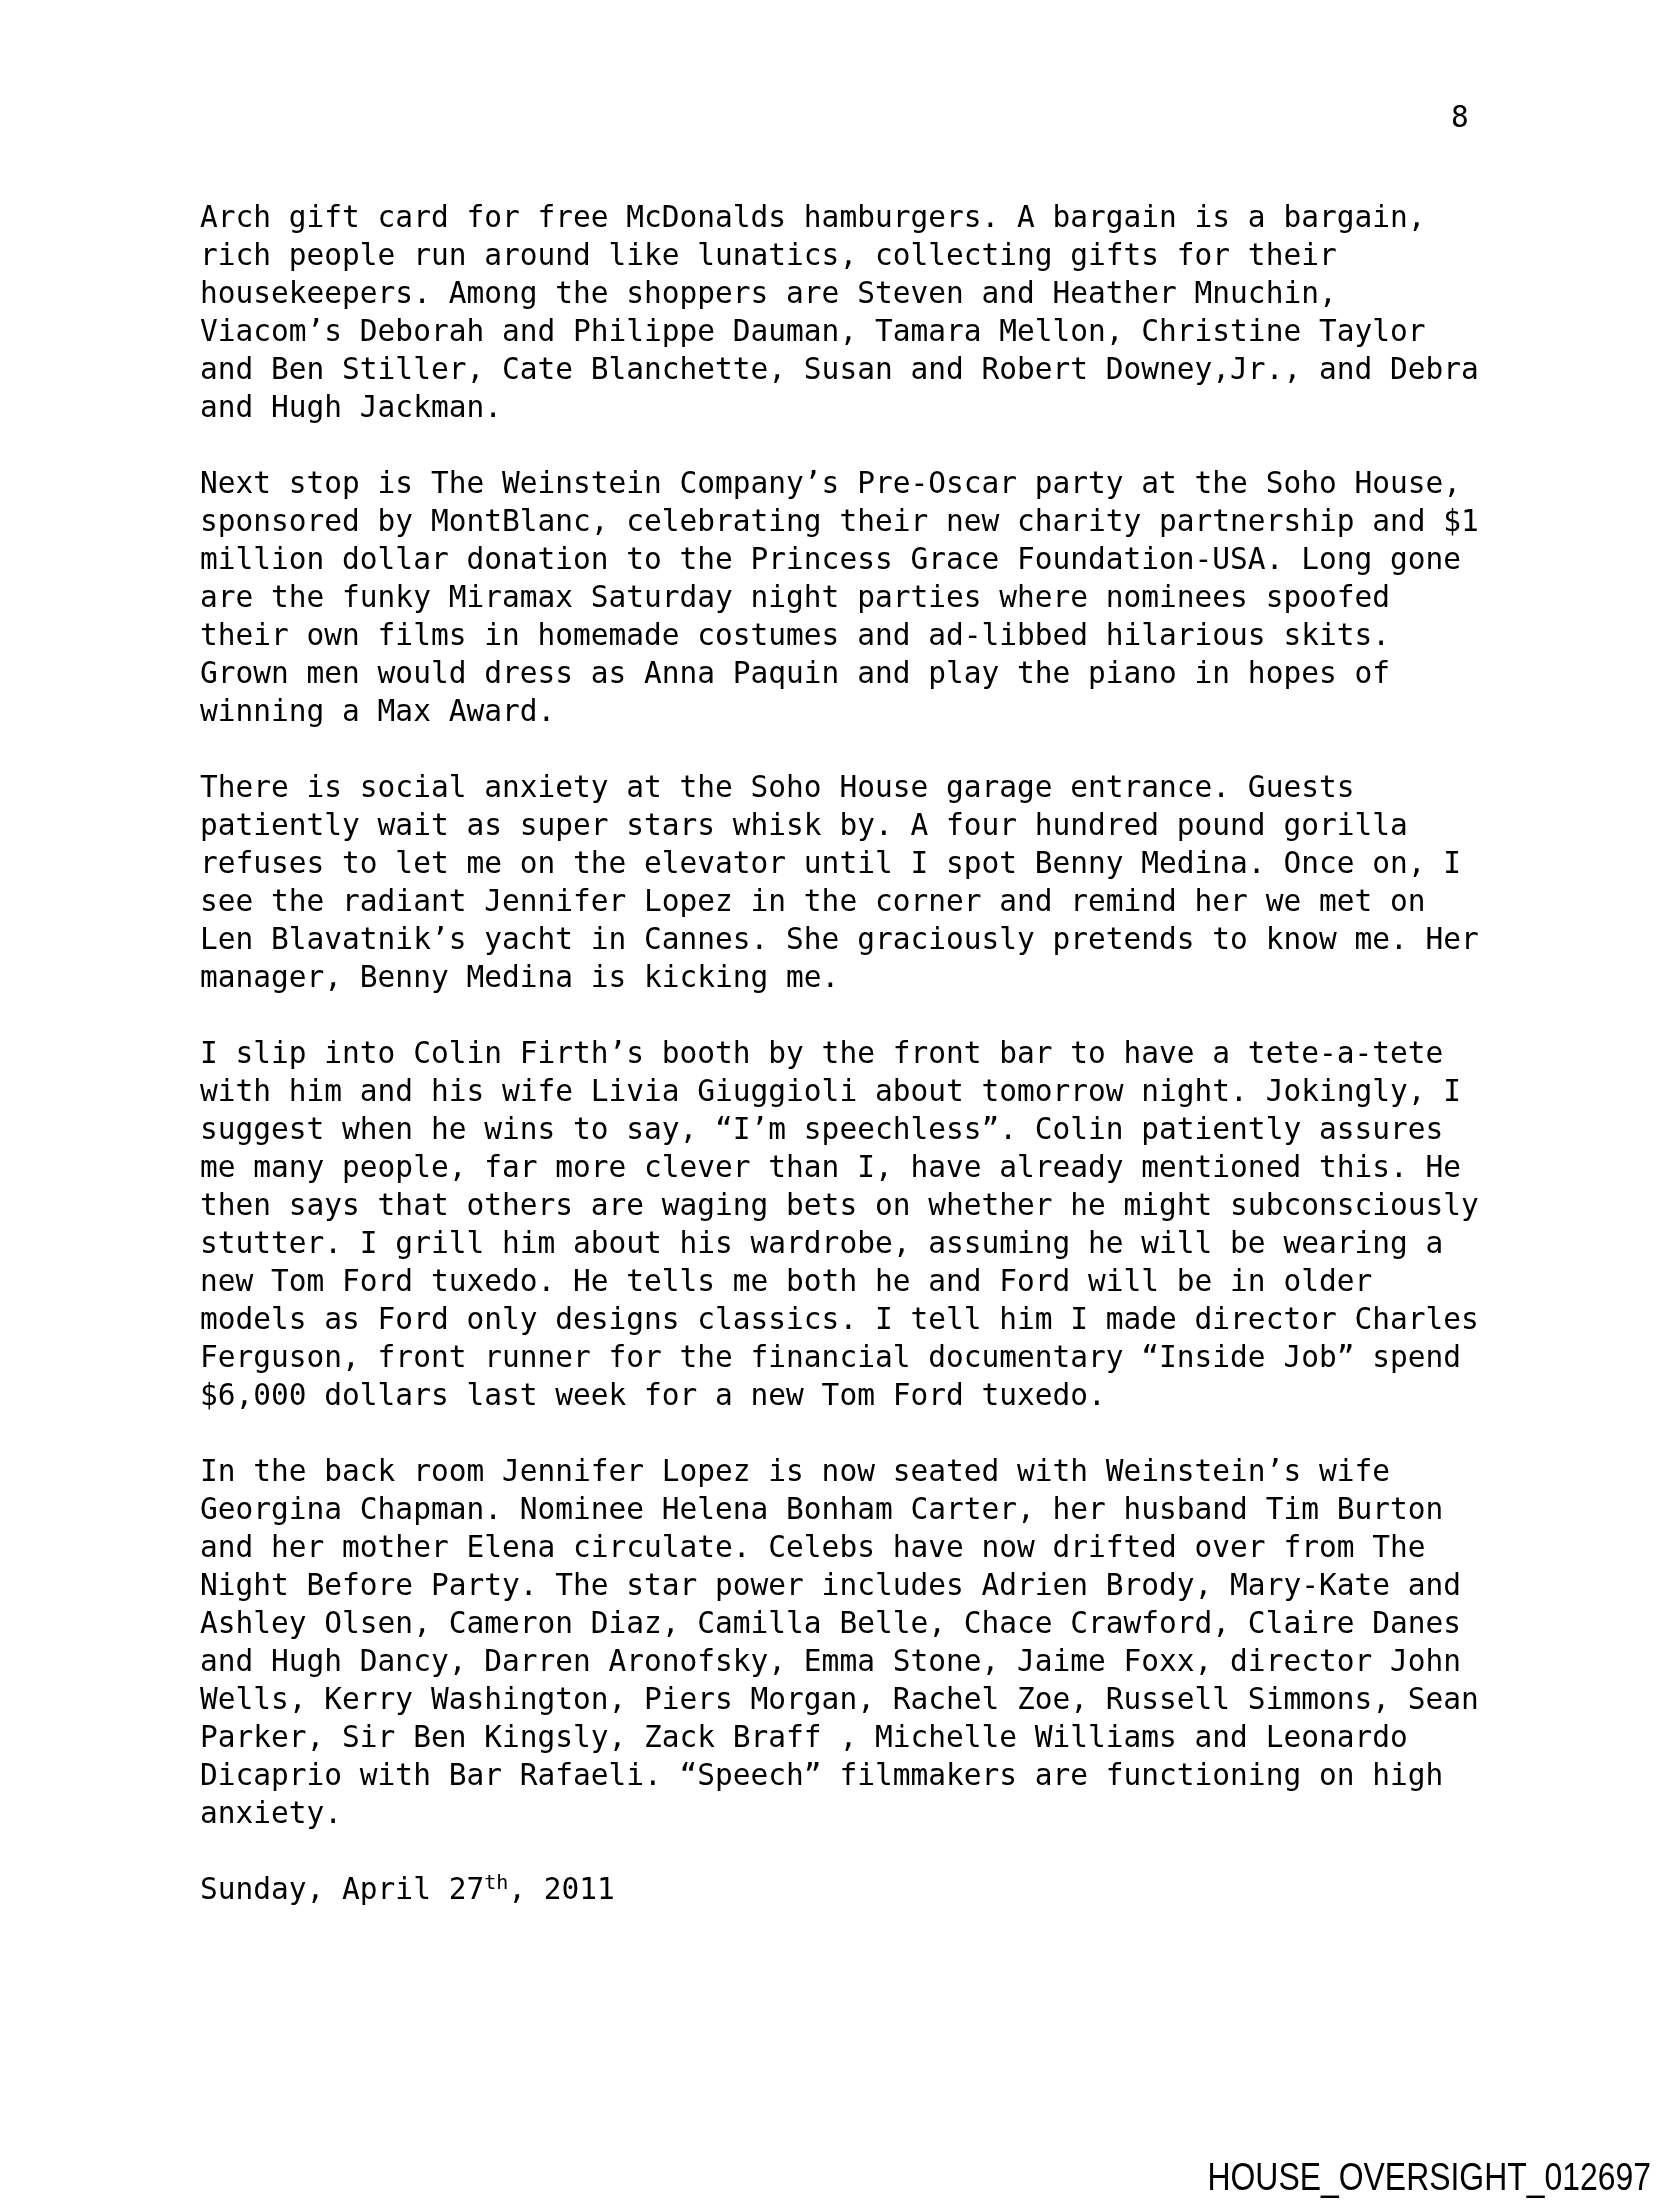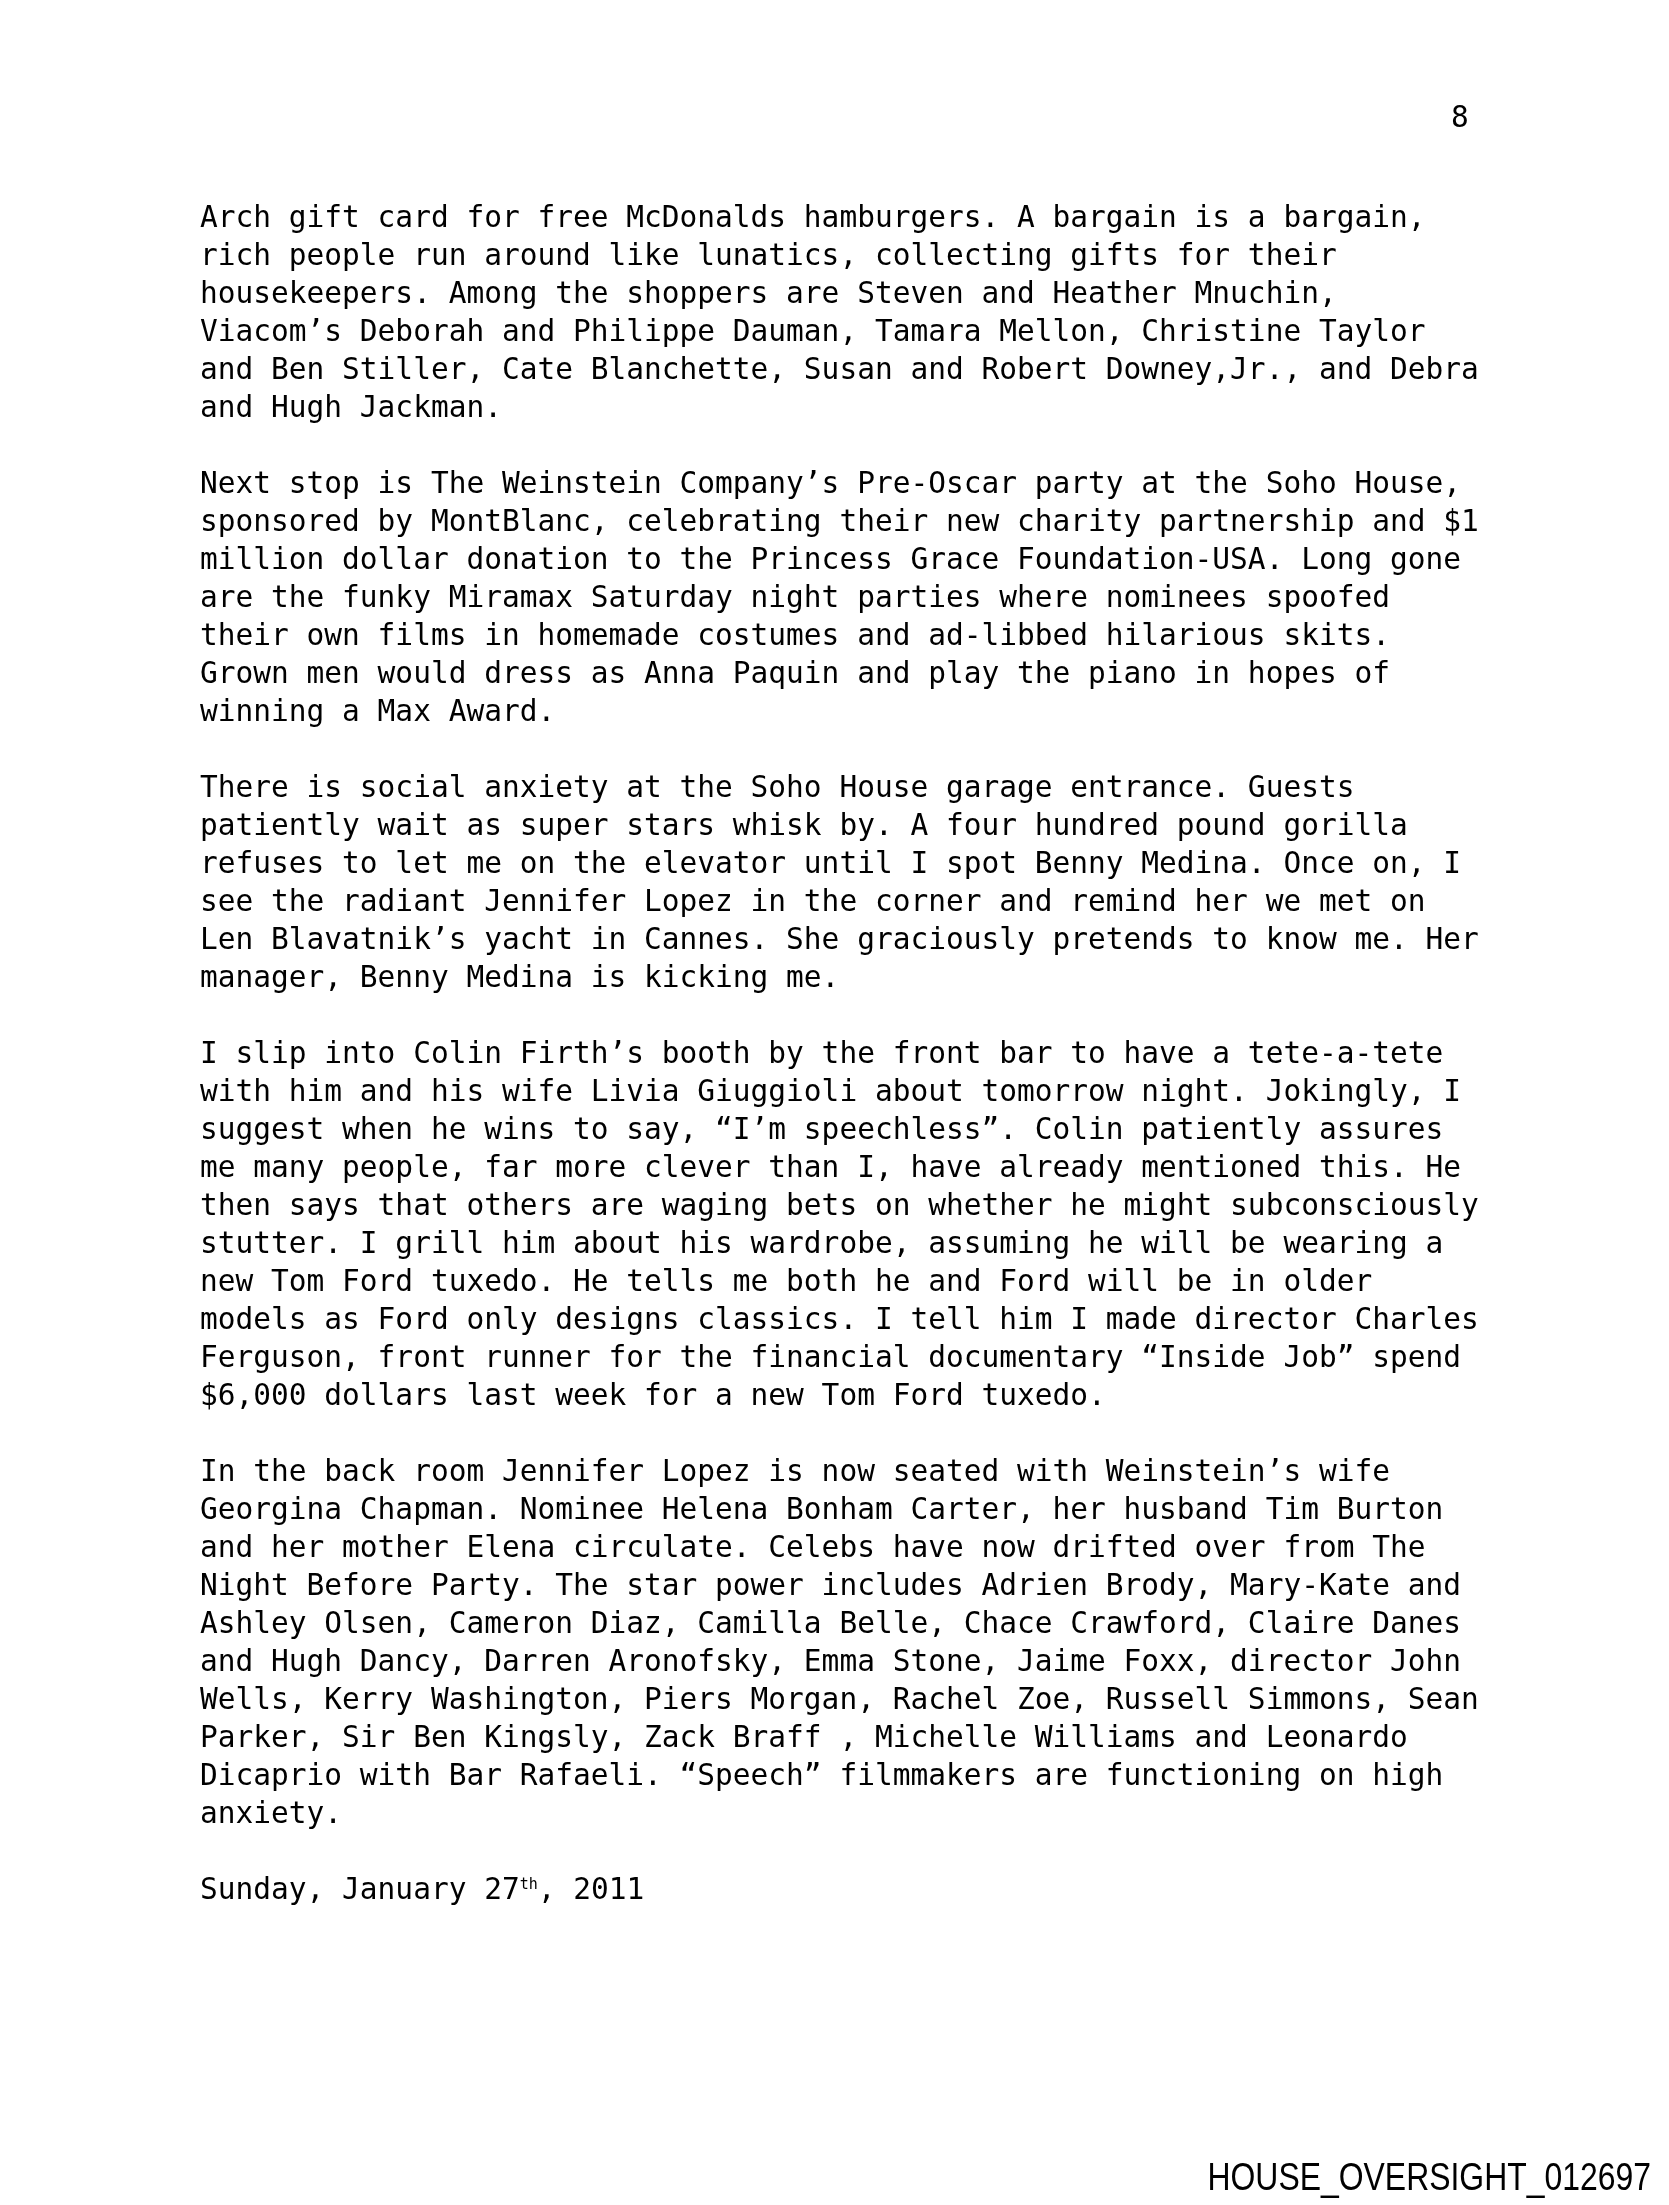--- a/index.html
+++ b/index.html
@@ -36,21 +36,21 @@
     padding: 0;
     font-family: inherit;
     font-size: inherit;
     line-height: inherit;
     white-space: pre;
   }
   .date-line {
     white-space: pre;
   }
   .sup {
-    font-size: 15px;
+    font-size: 20px;
     position: relative;
     top: -9.8px;
   }
   .footer {
     position: absolute;
     top: 2156px;
     right: 17.7px;
     font-family: "Liberation Sans", sans-serif;
     font-size: 38px;
     line-height: 43px;
@@ -100,19 +100,19 @@
 Georgina Chapman. Nominee Helena Bonham Carter, her husband Tim Burton
 and her mother Elena circulate. Celebs have now drifted over from The
 Night Before Party. The star power includes Adrien Brody, Mary-Kate and
 Ashley Olsen, Cameron Diaz, Camilla Belle, Chace Crawford, Claire Danes
 and Hugh Dancy, Darren Aronofsky, Emma Stone, Jaime Foxx, director John
 Wells, Kerry Washington, Piers Morgan, Rachel Zoe, Russell Simmons, Sean
 Parker, Sir Ben Kingsly, Zack Braff , Michelle Williams and Leonardo
 Dicaprio with Bar Rafaeli. “Speech” filmmakers are functioning on high
 anxiety.</pre>
 
-    <div class="date-line"><span>Sunday, January 27</span><span class="sup">th</span><span>, 2011</span></div>
+    <div class="date-line"><span>Sunday, April 27</span><span class="sup">th</span><span>, 2011</span></div>
   </div>
 
   <div class="footer">HOUSE_OVERSIGHT_012697</div>
 
 </div>
 
 
 </body></html>

